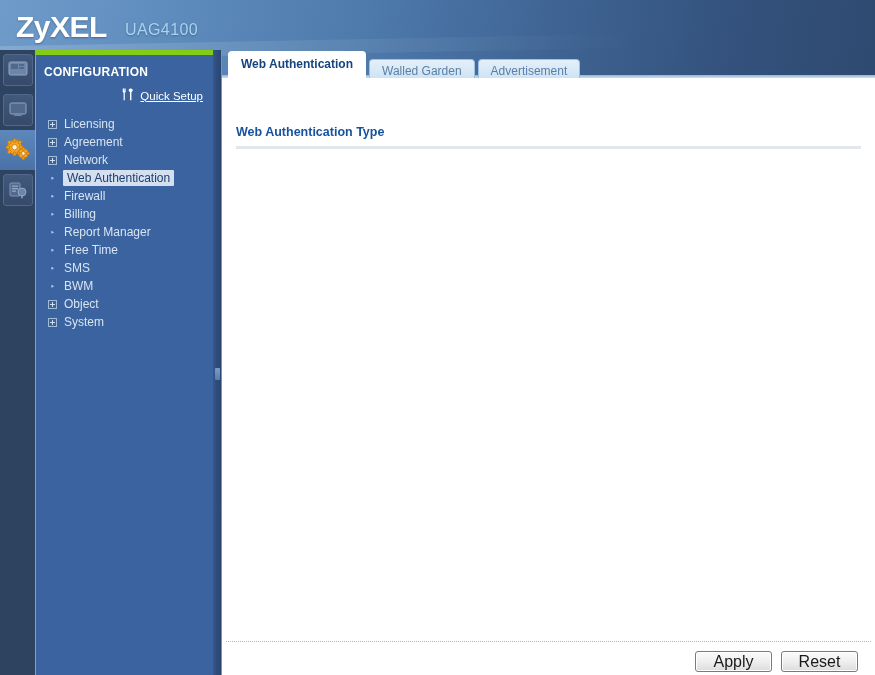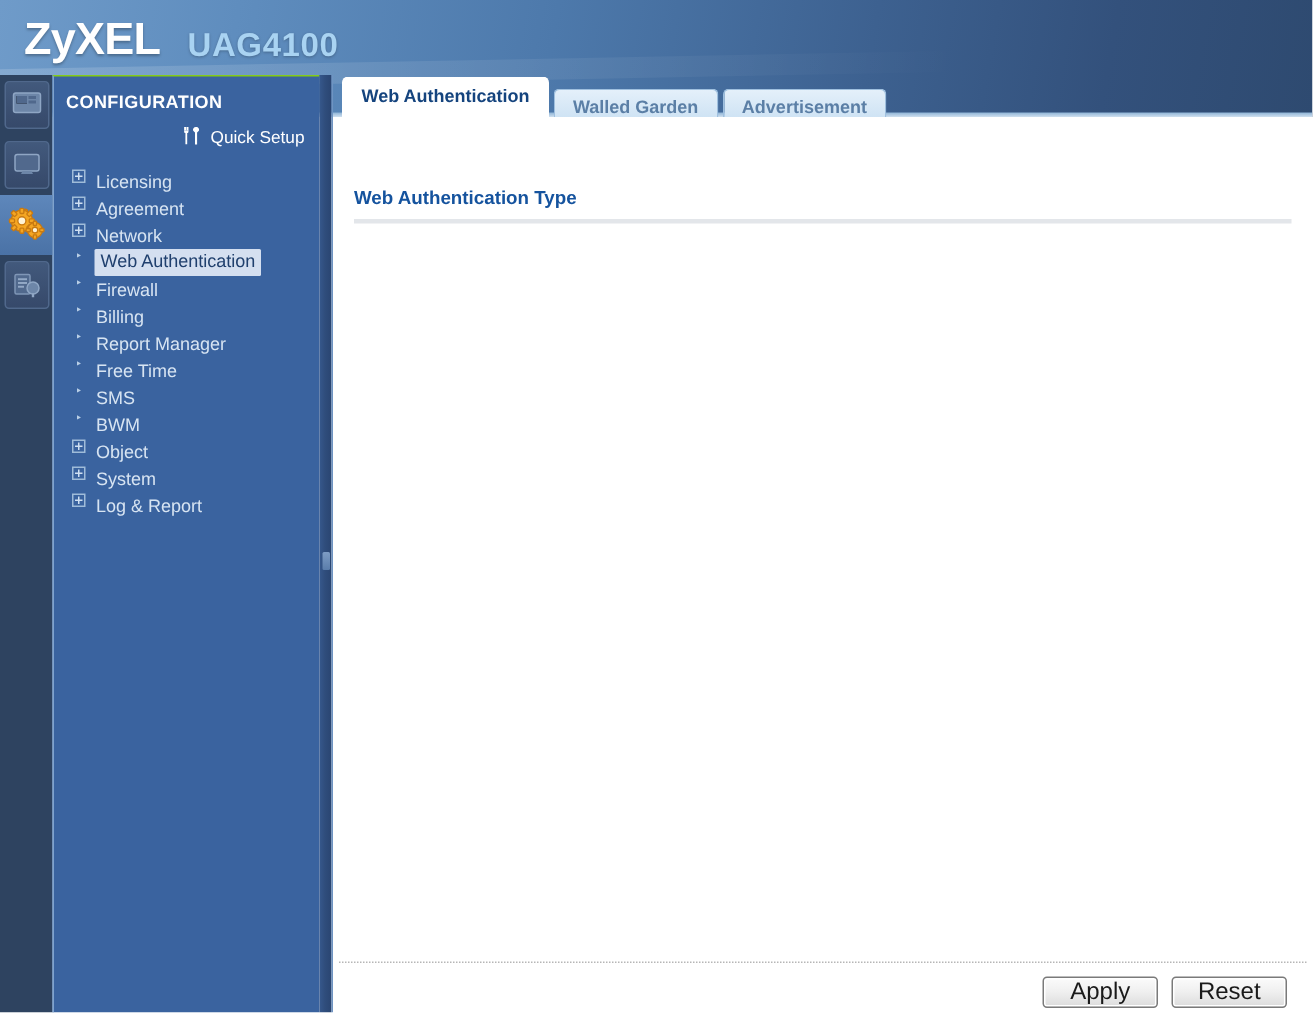--- a/index.html
+++ b/index.html
@@ -27,21 +27,21 @@
     transform: rotate(-1.1deg);
   }
   .logo {
     position: absolute; left: 16px; top: 11px;
     font-size: 30px; font-weight: bold; color: #ffffff;
     letter-spacing: -0.5px; line-height: 32px;
     text-shadow: 0 1px 2px rgba(0,0,0,0.28);
   }
   .model {
     position: absolute; left: 125px; top: 19px;
-    font-size: 22px; font-weight: bold; color: #a9d3f2;
+    font-size: 16px; font-weight: normal; color: #a9d3f2;
     letter-spacing: 0.4px; line-height: 22px;
     text-shadow: 0 1px 2px rgba(0,0,0,0.25);
   }
 
   
   .rail {
     position: absolute; left: 0; top: 50px; width: 35px; height: 625px;
     background: #2e4360;
   }
   .rail-icon {
@@ -57,36 +57,36 @@
   .rail-icon.active { background: linear-gradient(180deg, #5e87bb 0%, #4a72a6 100%); }
   .rail-icon.active .tile {
     background: transparent; border-color: transparent;
   }
   .rail-glyph { display: block; }
 
   
   .sidebar {
     position: absolute; left: 35px; top: 50px; width: 178px; height: 625px;
     background: #3a639f;
-    border-top: 1px solid #84cc16;
+    border-top: 5px solid #84cc16;
     border-left: 1px solid #7fa3cd;
   }
   .sidebar-title {
     margin: 10px 0 0 8px;
     font-size: 12px; font-weight: bold; color: #ffffff;
     letter-spacing: 0.3px;
   }
   .quick-setup {
     margin-top: 9px; padding-right: 10px;
     display: flex; align-items: center; justify-content: flex-end; gap: 5px;
-    font-size: 11.5px; color: #ffffff;
+    font-size: 11.5px; color: #ffffff; text-decoration: underline;
   }
   .nav { margin-top: 12px; }
   .nav-item {
-    display: flex; gap: 6px;
+    display: flex; align-items: center; gap: 6px;
     height: 18px; padding-left: 11px;
     font-size: 12px; color: #d7e4f2; white-space: nowrap;
   }
   .nav-item .marker {
     width: 11px; height: 11px; flex: 0 0 11px;
     display: flex; align-items: center; justify-content: center;
   }
   .nav-item .box {
     width: 9px; height: 9px; border: 1px solid #9fbcd9;
     position: relative; display: block; background: #3a639f;
@@ -127,21 +127,21 @@
   }
   .tabstrip {
     position: absolute; left: 222px; top: 51px; width: 653px; height: 27px;
     display: flex; align-items: flex-end; gap: 3px; padding-left: 6px;
   }
   .tab {
     height: 19px; padding: 0 12px; line-height: 23px;
     font-size: 12px; border-radius: 4px 4px 0 0;
     border: 1px solid #9fc0df; border-bottom: none;
     background: linear-gradient(180deg, #e4f0fa 0%, #cfe3f4 100%);
-    color: #5b7fa6; white-space: nowrap; font-weight: bold;
+    color: #5b7fa6; white-space: nowrap;
   }
   .tab.active {
     height: 27px; line-height: 25px;
     background: #ffffff; color: #15447e; font-weight: bold;
     border-color: #ffffff;
   }
 
   .panel-title {
     position: absolute; left: 14px; top: 21px;
     font-size: 12.5px; font-weight: bold; color: #15539e;
@@ -370,26 +370,20 @@
         <span class="nav-label">Object</span>
       </div>
 
       <div class="nav-item">
         <span class="marker">
             <span class="box"></span>
           </span>
         <span class="nav-label">System</span>
       </div>
 
-      <div class="nav-item">
-        <span class="marker">
-            <span class="box"></span>
-          </span>
-        <span class="nav-label">Log &amp; Report</span>
-      </div>
 
     </div>
   </div>
 
   <div class="splitter">
     <div class="splitter-grip"></div>
   </div>
 
   <div class="tabstrip">
     <div class="tab active">Web Authentication</div>

